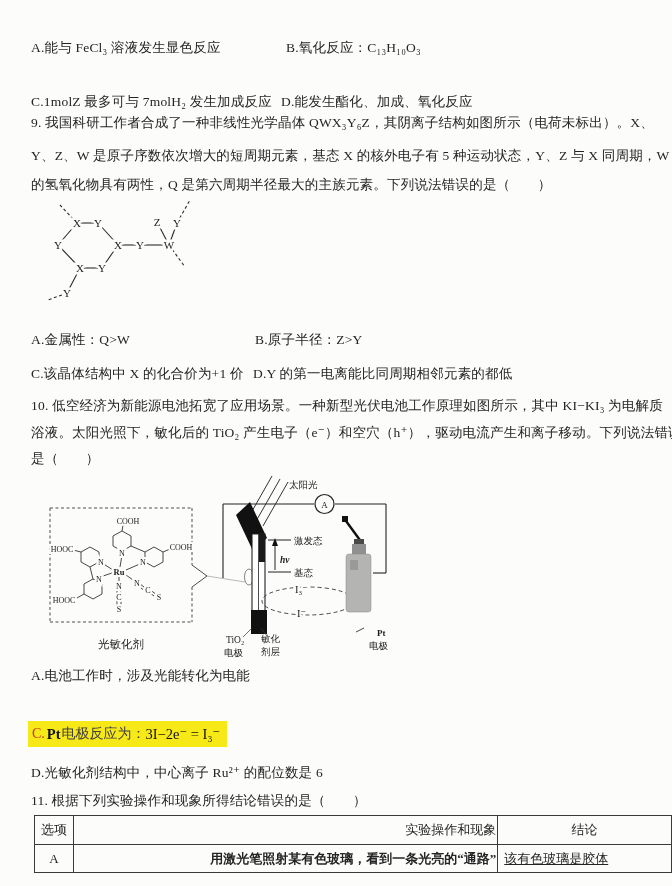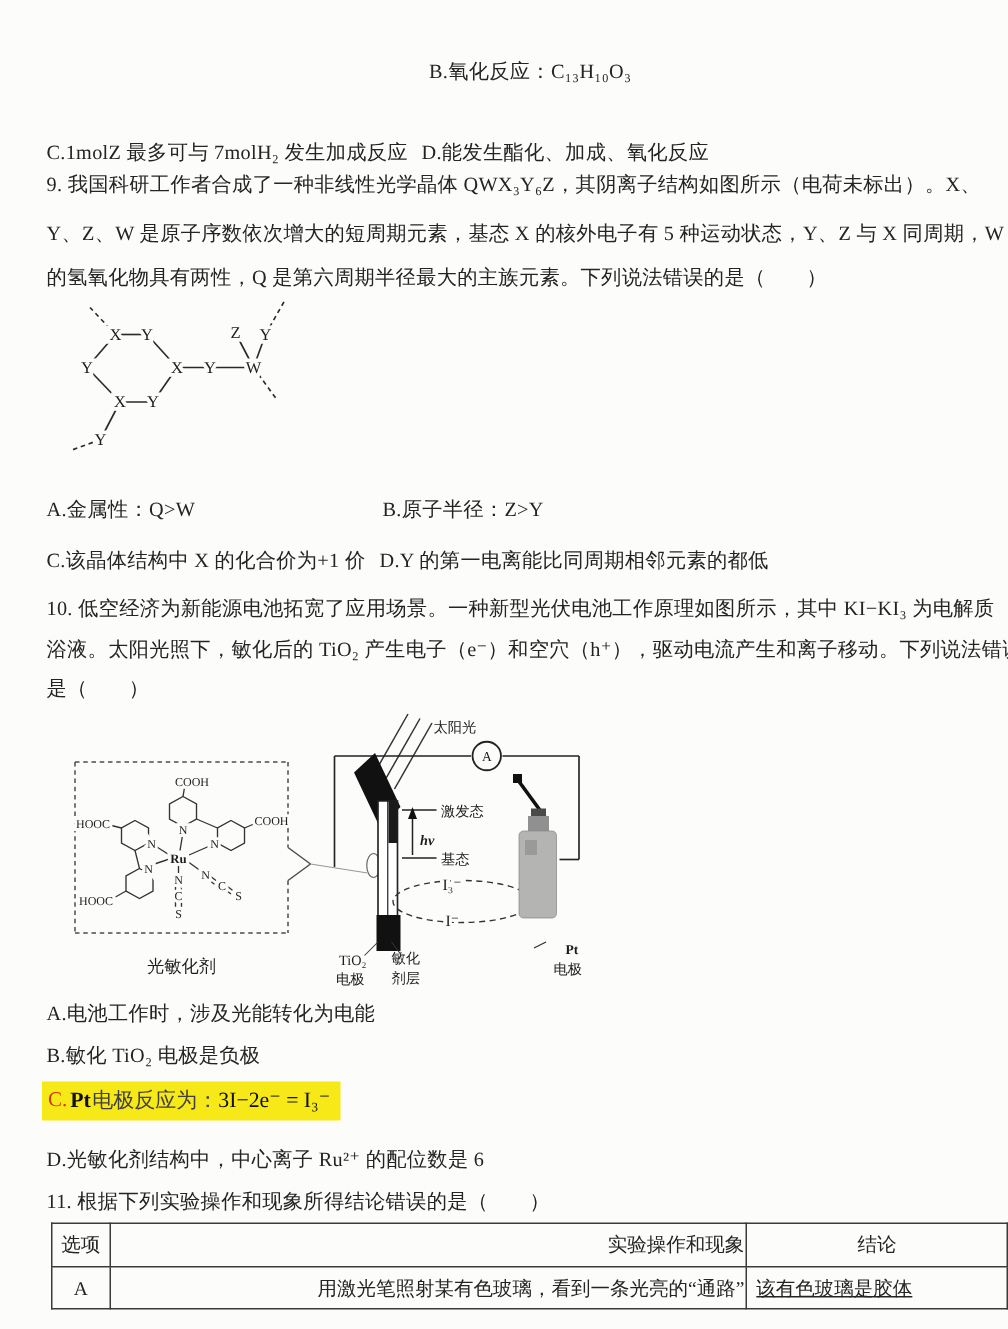--- a/index.html
+++ b/index.html
@@ -16,35 +16,36 @@
   .opt-c .red{font-size:14px;}
   .opt-c .blk{color:#111;font-size:14.5px;}
   .opt-c .pt{font-weight:bold;margin:0 1px 0 2px;}
   .qtable{position:absolute;left:34px;top:815px;border-collapse:collapse;table-layout:fixed;}
   .qtable td{border:1px solid #3b3b3b;font-size:13px;color:#242424;overflow:hidden;white-space:nowrap;}
   .qtable .hdr td{text-align:center;height:26px;margin-left:12px;}
   .qtable .row td{height:25px;}
   .qtable td.c0{width:36px;text-align:center;}
   .qtable td.c1{width:416px;text-align:right;}
   .qtable td.c2{width:167px;}
-  .qtable .row td.c1{padding-left:9px;}
+  .qtable .row td.c1{padding-left:9px;font-weight:bold;}
   .qtable .row td.c2{padding-left:6px;text-decoration:underline;}
   svg{position:absolute;overflow:visible;}
   svg text{font-family:"Liberation Serif","DejaVu Serif",serif;fill:#1c1c1c;}
   text.atom{font-size:11px;text-anchor:middle;dominant-baseline:middle;
     paint-order:stroke;stroke:#fcfcfb;stroke-width:5px;}
   text.sm{font-size:8px;}
   text.mask{paint-order:stroke;stroke:#fcfcfb;stroke-width:4px;}
   line,polyline,polygon,rect,ellipse,circle{vector-effect:non-scaling-stroke;}
 </style>
 </head>
 <body>
 
 <div class="page">
 
+  <div class="tl" style="left:31px;top:39px">A.能与 FeCl₃ 溶液发生显色反应</div>
   <div class="tl" style="left:286px;top:39px">B.氧化反应：C₁₃H₁₀O₃</div>
   <div class="tl" style="left:31px;top:93px">C.1molZ 最多可与 7molH₂ 发生加成反应</div>
   <div class="tl" style="left:281px;top:93px">D.能发生酯化、加成、氧化反应</div>
 
   <div class="tl" style="left:31px;top:114px">9. 我国科研工作者合成了一种非线性光学晶体 QWX₃Y₆Z，其阴离子结构如图所示（电荷未标出）。X、</div>
   <div class="tl" style="left:31px;top:147px">Y、Z、W 是原子序数依次增大的短周期元素，基态 X 的核外电子有 5 种运动状态，Y、Z 与 X 同周期，W</div>
   <div class="tl" style="left:31px;top:176px">的氢氧化物具有两性，Q 是第六周期半径最大的主族元素。下列说法错误的是（　　）</div>
 
   <svg style="left:28px;top:194px" width="185" height="118" viewBox="0 0 185 118">
     <g stroke="#2a2a2a" stroke-width="1.1">
@@ -206,21 +207,20 @@
       <text x="226" y="173" font-size="9.5">TiO₂</text>
       <text x="224" y="186" font-size="9.5">电极</text>
       <text x="261" y="172" font-size="9.5">敏化</text>
       <text x="261" y="185" font-size="9.5">剂层</text>
       <text x="377" y="166" font-size="9" font-weight="bold">Pt</text>
       <text x="369" y="179" font-size="9.5">电极</text>
     </g>
   </svg>
 
   <div class="tl" style="left:31px;top:667px">A.电池工作时，涉及光能转化为电能</div>
-  <div class="tl" style="left:31px;top:695px">B.敏化 TiO₂ 电极是负极</div>
 
   <div class="opt-c" style="background:#f7e818">
     <span class="red" style="color:#cc3916">C.</span>
       <span class="blk pt">Pt</span>
       <span class="red" style="color:#404040">电极反应为：</span>
       <span class="blk">3I−2e⁻ = I₃⁻</span>
   </div>
 
   <div class="tl" style="left:31px;top:764px">D.光敏化剂结构中，中心离子 Ru²⁺ 的配位数是 6</div>
 

